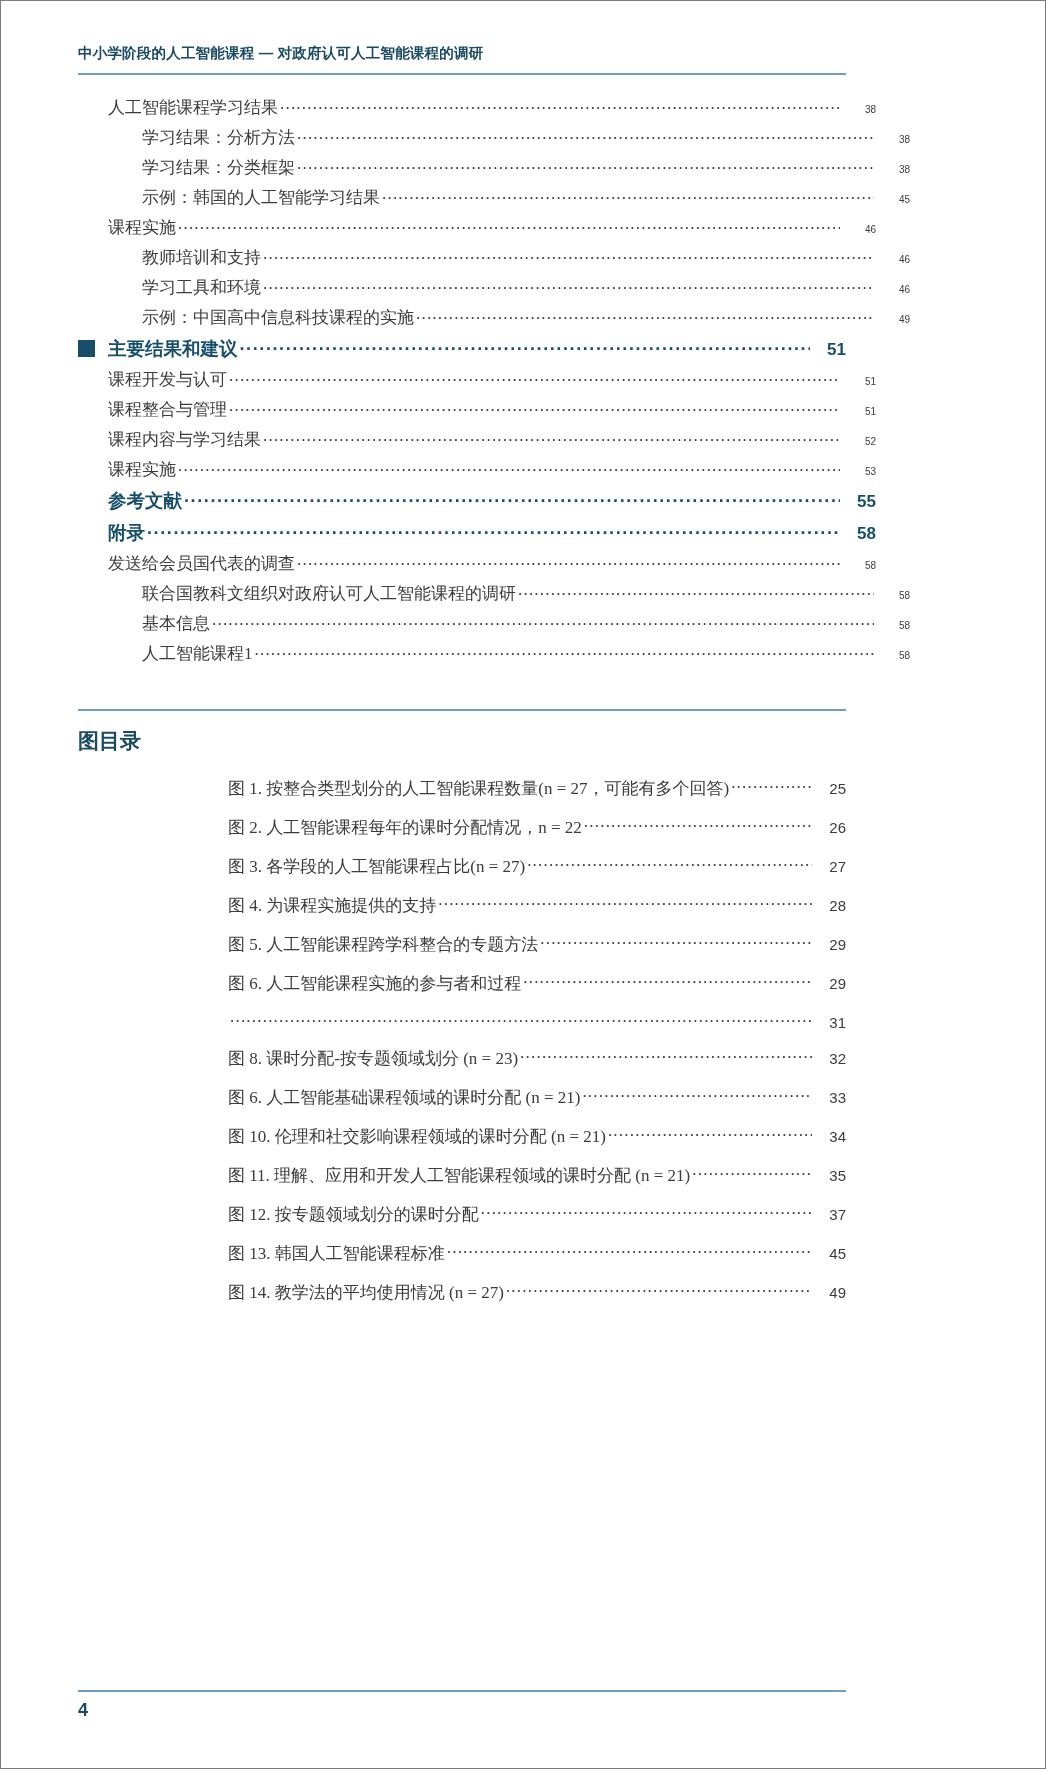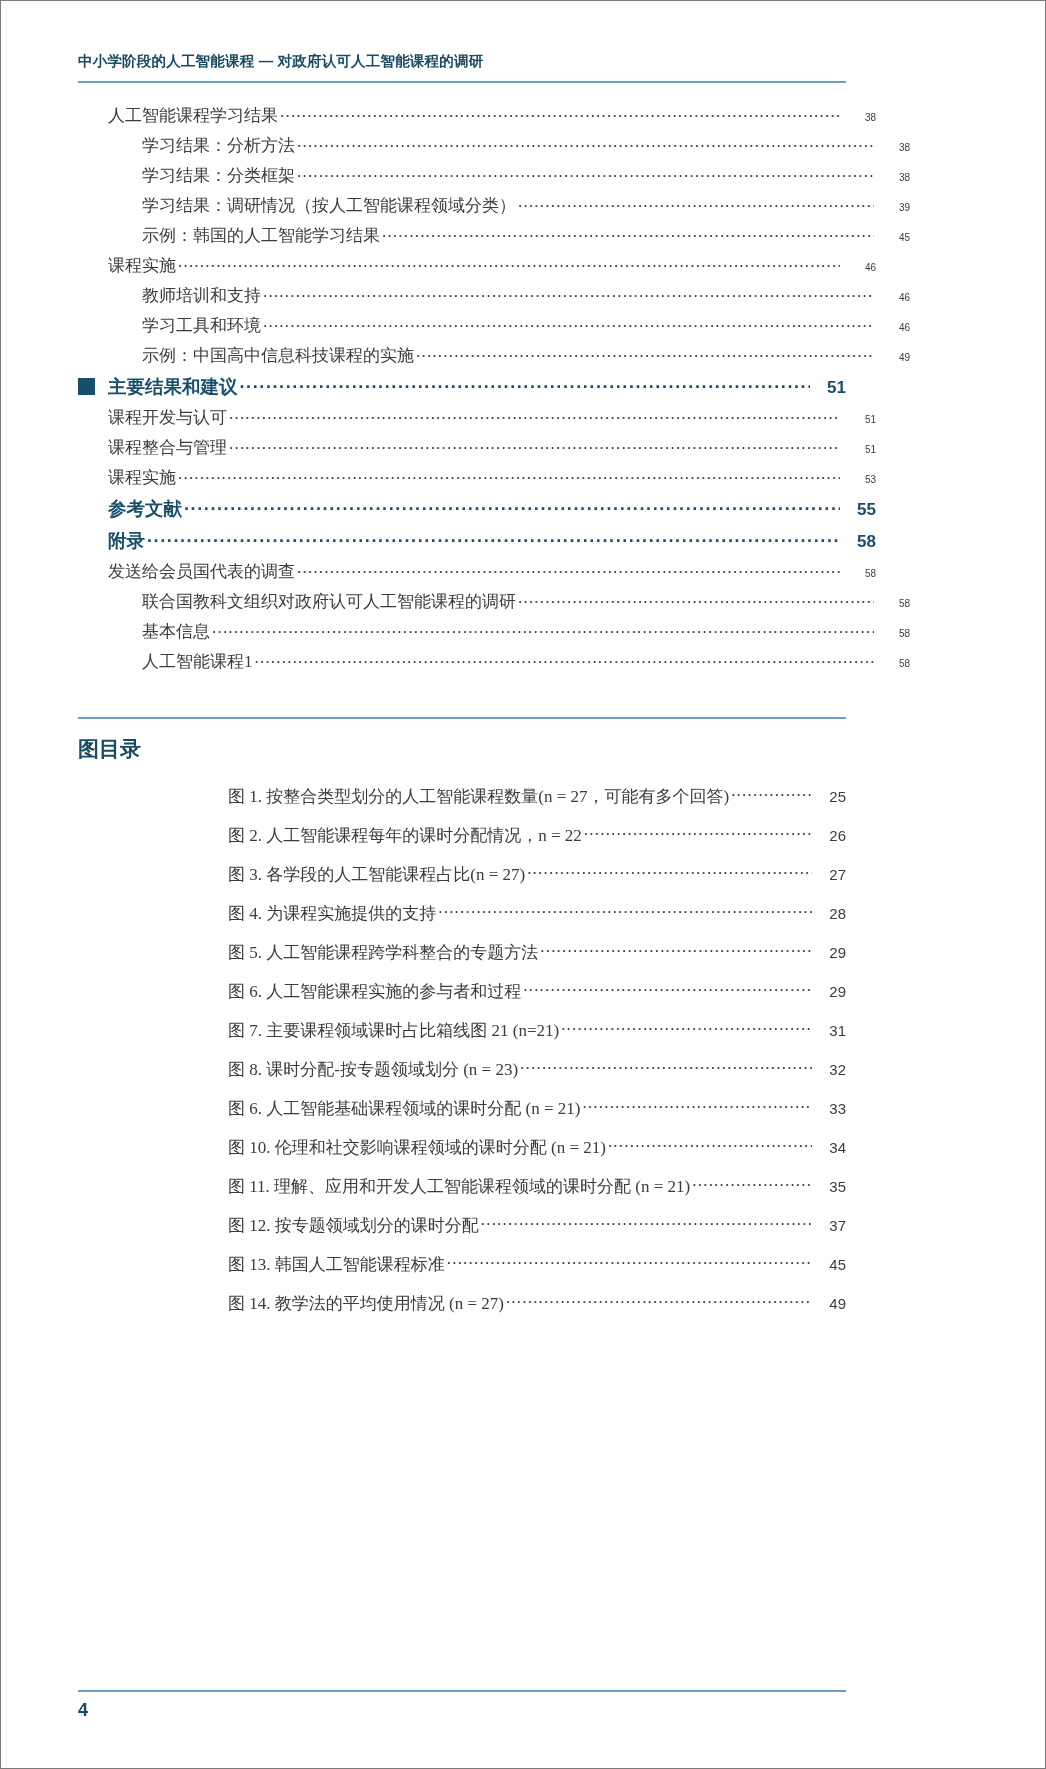--- a/index.html
+++ b/index.html
@@ -24,21 +24,21 @@
     content: "";
     position: absolute;
     left: 0; top: 0; right: 0; bottom: 0;
     border: 1px solid #7a7a7a;
     pointer-events: none;
   }
 
   .content {
     position: absolute;
     left: 78px;
-    top: 16px;
+    top: 8px;
     width: 790px;
   }
 
   
   .header-block {
     padding-top: 36px;
   }
   .header-title {
     font-family: "Liberation Sans", "DejaVu Sans", sans-serif;
     font-weight: bold;
@@ -222,25 +222,20 @@
           <span class="label">学习结果：分析方法</span>
           <span class="leader"></span>
           <span class="pageno">38</span>
         </div>
         <div class="toc-row lvl3">
           <span class="label">学习结果：分类框架</span>
           <span class="leader"></span>
           <span class="pageno">38</span>
         </div>
         <div class="toc-row lvl3">
-          <span class="label">学习结果：调研情况（按人工智能课程领域分类）</span>
-          <span class="leader"></span>
-          <span class="pageno">39</span>
-        </div>
-        <div class="toc-row lvl3">
           <span class="label">示例：韩国的人工智能学习结果</span>
           <span class="leader"></span>
           <span class="pageno">45</span>
         </div>
         <div class="toc-row lvl2">
           <span class="label">课程实施</span>
           <span class="leader"></span>
           <span class="pageno">46</span>
         </div>
         <div class="toc-row lvl3">
@@ -270,20 +265,25 @@
           <span class="label">课程开发与认可</span>
           <span class="leader"></span>
           <span class="pageno">51</span>
         </div>
         <div class="toc-row lvl2">
           <span class="label">课程整合与管理</span>
           <span class="leader"></span>
           <span class="pageno">51</span>
         </div>
         <div class="toc-row lvl2">
+          <span class="label">课程内容与学习结果</span>
+          <span class="leader"></span>
+          <span class="pageno">52</span>
+        </div>
+        <div class="toc-row lvl2">
           <span class="label">课程实施</span>
           <span class="leader"></span>
           <span class="pageno">53</span>
         </div>
         <div class="toc-row lvl1 nobullet">
           <span class="label">参考文献</span>
           <span class="leader"></span>
           <span class="pageno">55</span>
         </div>
         <div class="toc-row lvl1 nobullet">
@@ -340,21 +340,20 @@
           <span class="label">图 5. 人工智能课程跨学科整合的专题方法</span>
           <span class="leader"></span>
           <span class="pageno">29</span>
         </div>
         <div class="lof-row">
           <span class="label">图 6. 人工智能课程实施的参与者和过程</span>
           <span class="leader"></span>
           <span class="pageno">29</span>
         </div>
         <div class="lof-row">
-          <span class="label">图 7. 主要课程领域课时占比箱线图 21 (n=21)</span>
           <span class="leader"></span>
           <span class="pageno">31</span>
         </div>
         <div class="lof-row">
           <span class="label">图 8. 课时分配-按专题领域划分 (n = 23)</span>
           <span class="leader"></span>
           <span class="pageno">32</span>
         </div>
         <div class="lof-row">
           <span class="label">图 6. 人工智能基础课程领域的课时分配 (n = 21)</span>

